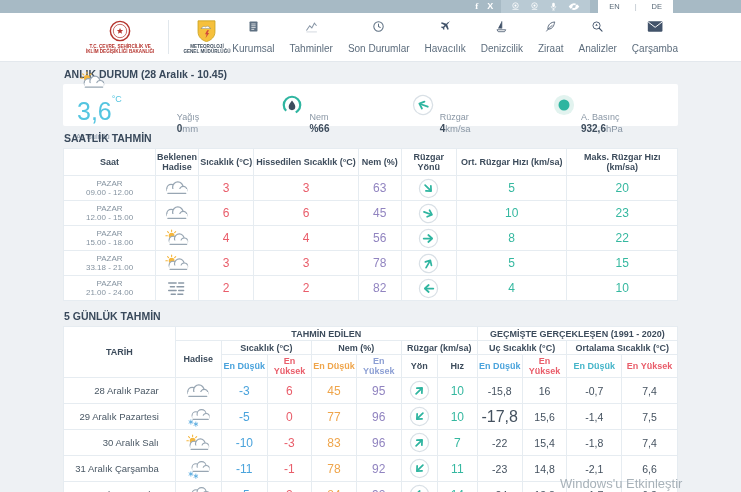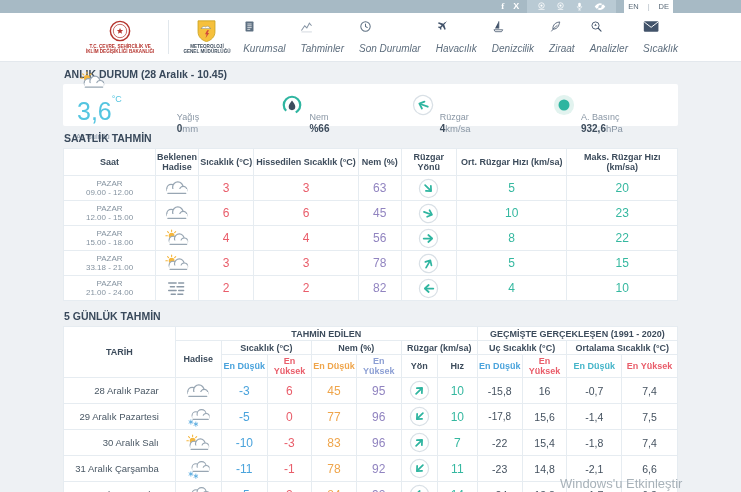--- a/index.html
+++ b/index.html
@@ -8,37 +8,37 @@
   .page { position:relative; width:741px; height:492px; }
 
   
   .topbar { height:13px; background:#a7bac5; display:flex; align-items:center;
     justify-content:flex-end; padding-right:68px; }
   .tb-social { display:flex; align-items:center; gap:9px; margin-right:8px; }
   .tb-letter { color:#fff; font-weight:bold; font-size:9px; line-height:9px; cursor:pointer; }
   .tb-box { background:#b9cad4; height:13px; display:flex; align-items:center; gap:10px;
     padding:0 10px; margin-right:8px; }
   .tb-box svg { height:9px; width:auto; display:block; }
-  .tb-lang { background:#ffffff; height:13px; display:flex; align-items:center; gap:9px;
-    padding:0 4px; font-size:7.5px; color:#5a6a78; }
+  .tb-lang { background:#ffffff; height:13px; display:flex; align-items:center; gap:15px;
+    padding:0 11px; font-size:7.5px; color:#5a6a78; }
   .tb-lang .sep { color:#aeb9c2; }
   .tb-lang span { cursor:pointer; }
 
   
   .header { height:49px; background:#ffffff; border-bottom:1px solid #e3e8ed;
     display:flex; align-items:center; justify-content:space-between; padding:0 63px 0 86px; }
   .logos { display:flex; align-items:center; gap:14px; }
   .logo { display:flex; flex-direction:column; align-items:center; cursor:pointer; }
   .logo svg { display:block; }
   .logo .cap { font-size:4.6px; font-weight:bold; text-align:center; line-height:5.4px; margin-top:2px; }
   .cap-red { color:#b5342e; }
   .cap-navy { color:#3d4c5c; }
   .logo-sep { width:1px; height:34px; background:#e1e7ec; }
   .nav { display:flex; align-items:flex-start; gap:15px; }
-  .nav-item { display:flex; flex-direction:column; align-items:flex-start; gap:10px; cursor:pointer;font-style:italic; }
+  .nav-item { display:flex; flex-direction:column; align-items:center; gap:10px; cursor:pointer; }
   .nav-item svg { height:13px; width:auto; display:block; }
   .nav-item .lbl { font-size:10px; color:#5d6d7d; white-space:nowrap; }
 
   
   .content { padding:0 63px; }
   .sec-title { font-size:10.5px; font-weight:bold; color:#39495b; margin:6px 0 4px 1px; }
   .sec-title .sub { font-weight:bold; color:#39495b; }
 
   
   .card { background:#fff; border-radius:2px; height:42px; display:flex; align-items:center;
@@ -219,21 +219,21 @@
           </span>
           <span class="lbl">Analizler</span>
         </div>
         <div class="nav-item">
           <span class="icon ">
             <svg viewBox="0 0 20 16">
               <rect x="1" y="1.5" width="18" height="13" rx="1.5" fill="#42536a"></rect>
               <path d="M1.5 2.5 L10 9 L18.5 2.5" stroke="#fff" stroke-width="1.2" fill="none"></path>
             </svg>
           </span>
-          <span class="lbl">Sıcaklık</span>
+          <span class="lbl">Çarşamba</span>
         </div>
       </div>
   </div>
 
   <div class="content">
 
     <div class="sec-title">
       <span>ANLIK DURUM</span>
       <span class="sub">(28 Aralık - 10.45)</span>
     </div>
@@ -575,21 +575,21 @@
             <td class="num c-blue">-5</td>
             <td class="num c-red">0</td>
             <td class="num c-orange">77</td>
             <td class="num c-purple">96</td>
             <td class="wind-badge"><span><svg viewBox="0 0 24 24" style="transform:rotate(135deg)">
                   <circle cx="12" cy="12" r="10.4" fill="#fff" stroke="#d9e0e6" stroke-width="1.4"></circle>
                   <path d="M6.5 12 H15.2" stroke="#2fb5a0" stroke-width="2" fill="none" stroke-linecap="round"></path>
                   <path d="M11.8 8 L16.2 12 L11.8 16" stroke="#2fb5a0" stroke-width="2" fill="none" stroke-linecap="round" stroke-linejoin="round"></path>
                 </svg></span></td>
             <td class="num c-teal">10</td>
-            <td class="c-dark" style="font-size: 10px;">-17,8</td>
+            <td class="c-dark" style="font-size: 16px;">-17,8</td>
             <td class="c-dark" style="font-size: 10.5px;">15,6</td>
             <td class="c-dark" style="font-size: 10.5px;">-1,4</td>
             <td class="c-dark" style="font-size: 10.5px;">7,5</td>
           </tr>
           <tr>
             <td class="cell-date">30 Aralık Salı</td>
             <td class="wx"><span class="icon "><svg viewBox="0 0 36 26">
                   <g transform="translate(2,1)">
                     <g stroke="#f5b73e" stroke-width="1.4" stroke-linecap="round">
                       <path d="M9 1.5 V3.5 M3.7 3.7 L5.1 5.1 M1.5 9 H3.5 M14.3 3.7 L12.9 5.1 M16.5 9 H14.5"></path>

